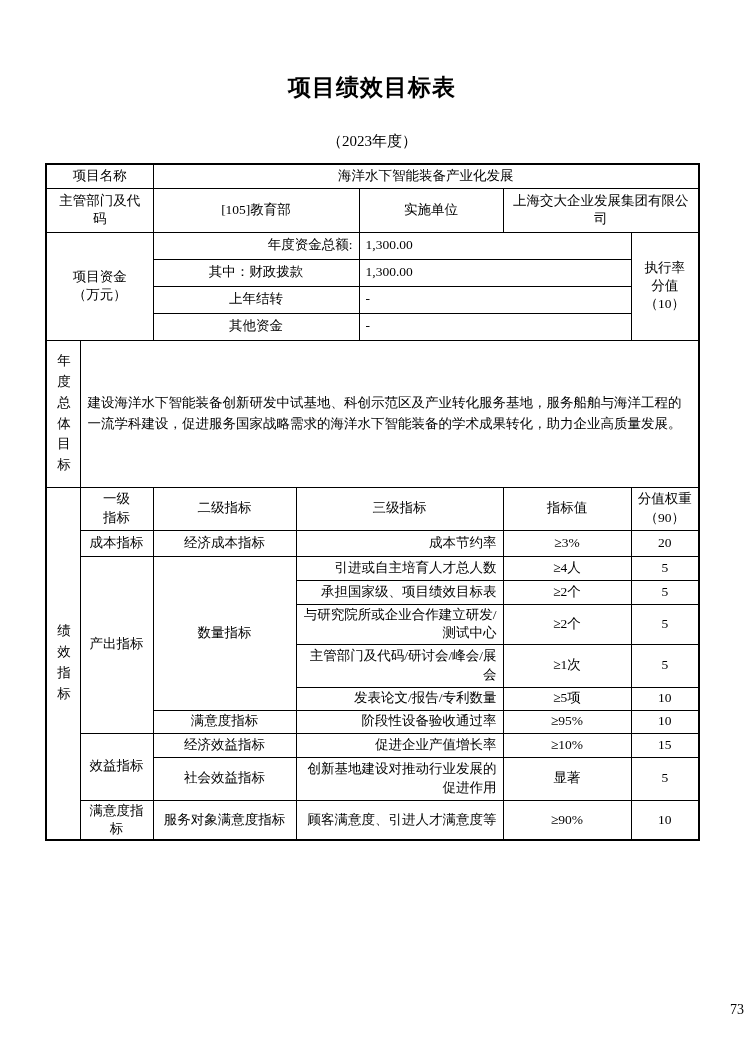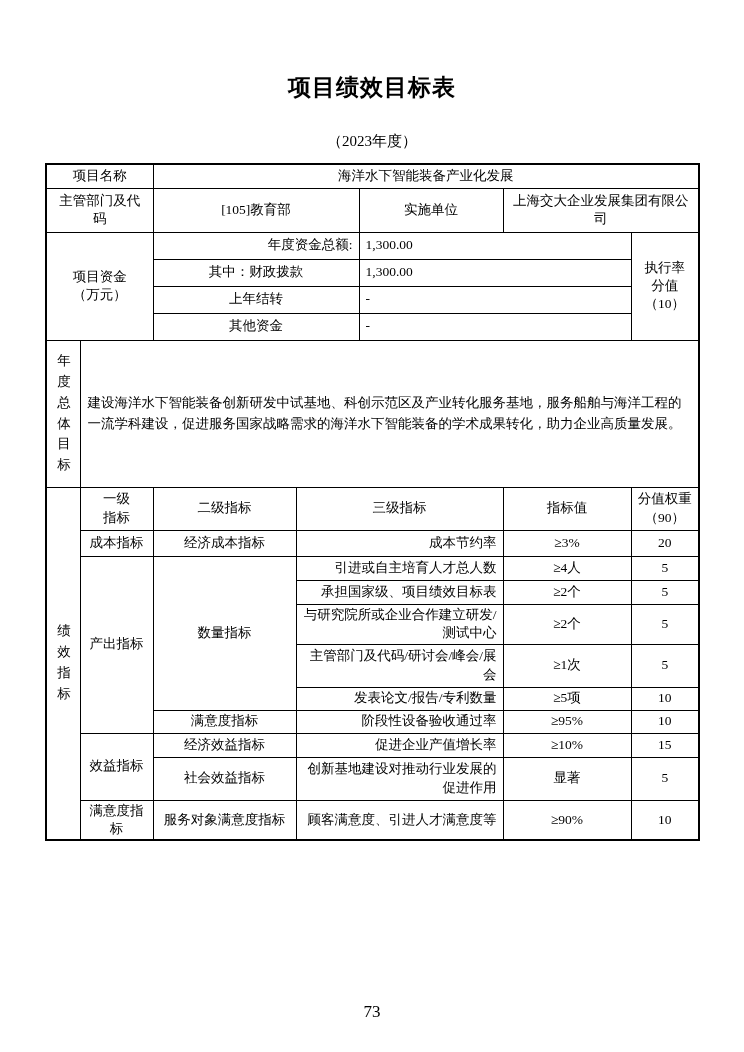--- a/index.html
+++ b/index.html
@@ -24,21 +24,21 @@
     border:1px solid #000;font-size:13.5px;line-height:1.35;
     padding:1px 6px;text-align:center;vertical-align:middle;
     overflow:hidden;word-break:break-all;
   }
   td.l{text-align:right;}
   td.r{text-align:left;}
   .pre{white-space:pre-line;}
   .vtext span{display:inline-block;width:1.1em;word-break:break-all;line-height:1.55;text-align:right;}
   td.goal-text{text-align:left;line-height:1.55;padding:12px 7px;}
   .page-number{
-    position:absolute;left:0;right:0;top:1002px;text-align:center;font-size:17px;
+    position:absolute;left:0;right:0;top:1002px;text-align:right;font-size:14px;
   }
 </style>
 </head>
 <body>
 
 <h1 class="doc-title">项目绩效目标表</h1>
 <div class="doc-subtitle">（2023年度）</div>
 
 <table class="main">
   <colgroup>

